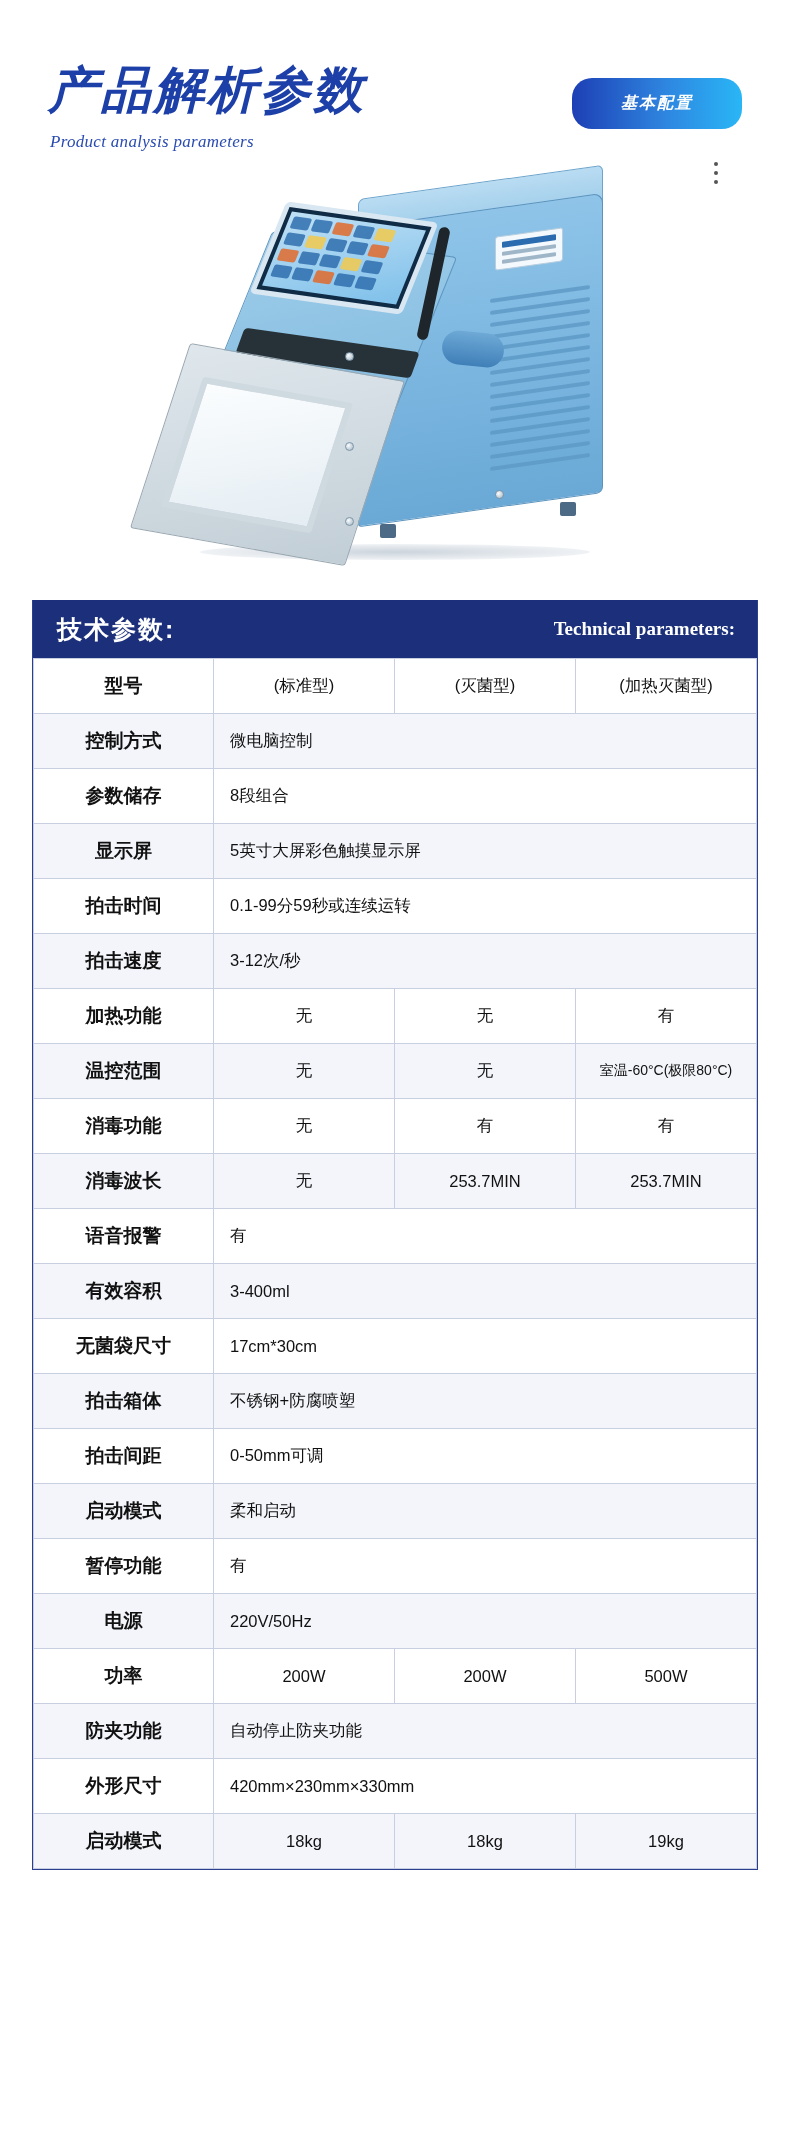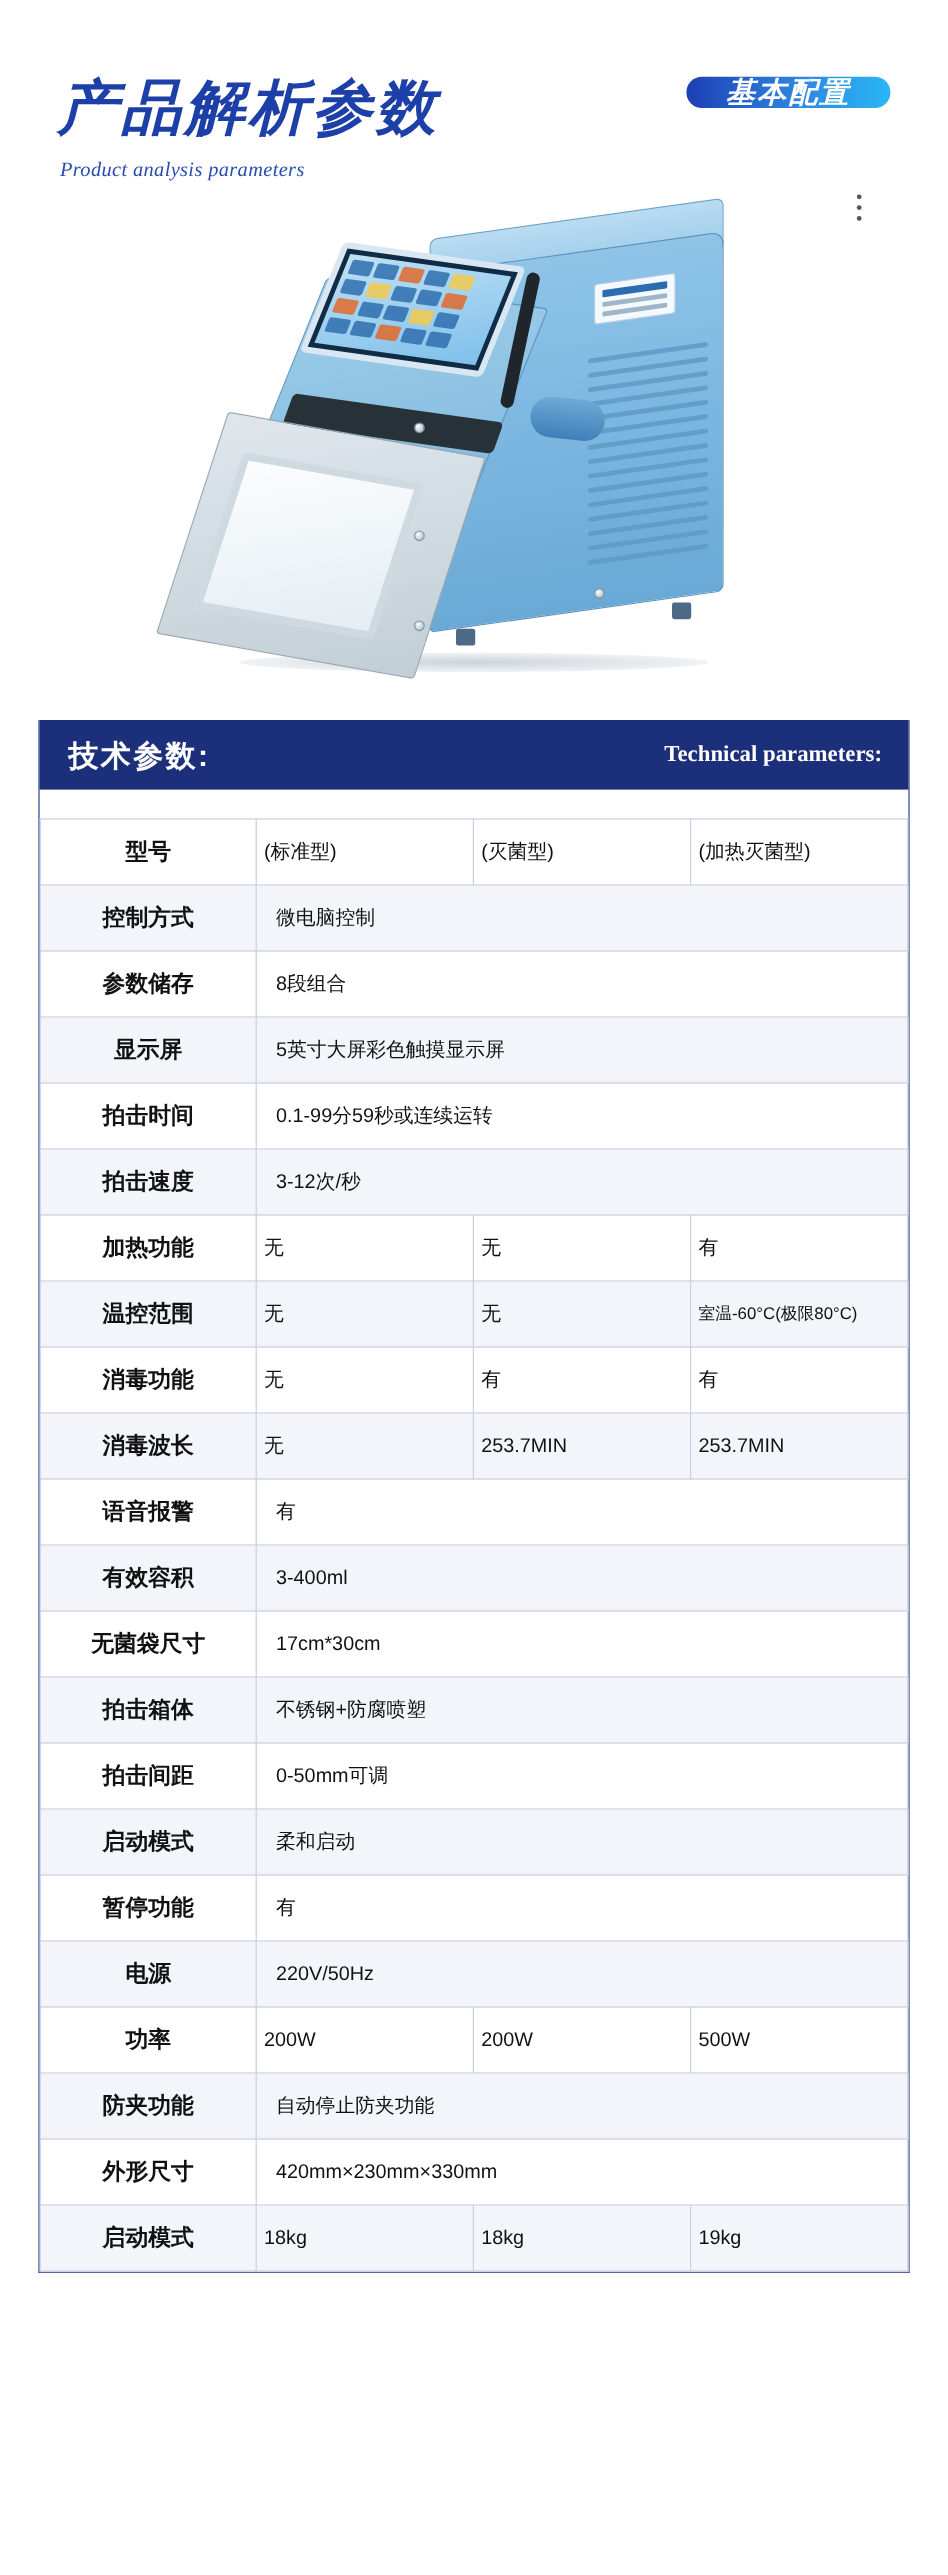--- a/index.html
+++ b/index.html
@@ -36,27 +36,27 @@
     margin-left: 50px;
     margin-top: 14px;
     font-size: 17px;
     color: #2a4bb0;
     font-family: "Liberation Serif", serif;
     letter-spacing: .3px;
   }
   .badge {
     position: absolute;
     right: 48px;
-    top: 64px;
+    top: 78px;
     width: 170px;
-    height: 26px;
+    height: 51px;
     border-radius: 20px;
     background: linear-gradient(90deg, #1d3fb5 0%, #2e86e0 55%, #29b6f6 100%);
     color: #fff;
-    font-size: 24px;
+    font-size: 16px;
     font-weight: bold;
     display: flex;
     align-items: center;
     justify-content: center;
     letter-spacing: 2px;
   }
   .kebab {
     position: absolute;
     right: 72px;
     top: 162px;
@@ -254,21 +254,20 @@
   }
   .table-head .en {
     font-size: 19px;
     font-family: "Liberation Serif", serif;
     font-weight: bold;
   }
   table {
     width: 100%;
     border-collapse: collapse;
     table-layout: fixed;
-    margin-top: 24px;
   }
   td {
     border: 1px solid #c8cfe0;
     height: 55px;
     font-size: 16.5px;
     color: #111;
     padding: 4px 6px;
   }
   td.lbl {
     width: 180px;
@@ -278,20 +277,21 @@
     color: #111;
     background: #ffffff;
   }
   tr:nth-child(even) td { background: #f3f5fa; }
   tr:nth-child(even) td.lbl { background: #f3f5fa; }
   td.val-left {
     padding-left: 16px;
     text-align: left;
   }
   td.val-c {
+    text-align: center;
   }
   td.small { font-size: 14px; }
 </style>
 </head>
 <body>
 
 <div class="page">
 
   <div class="header">
     <div class="title-main">产品解析参数</div>

